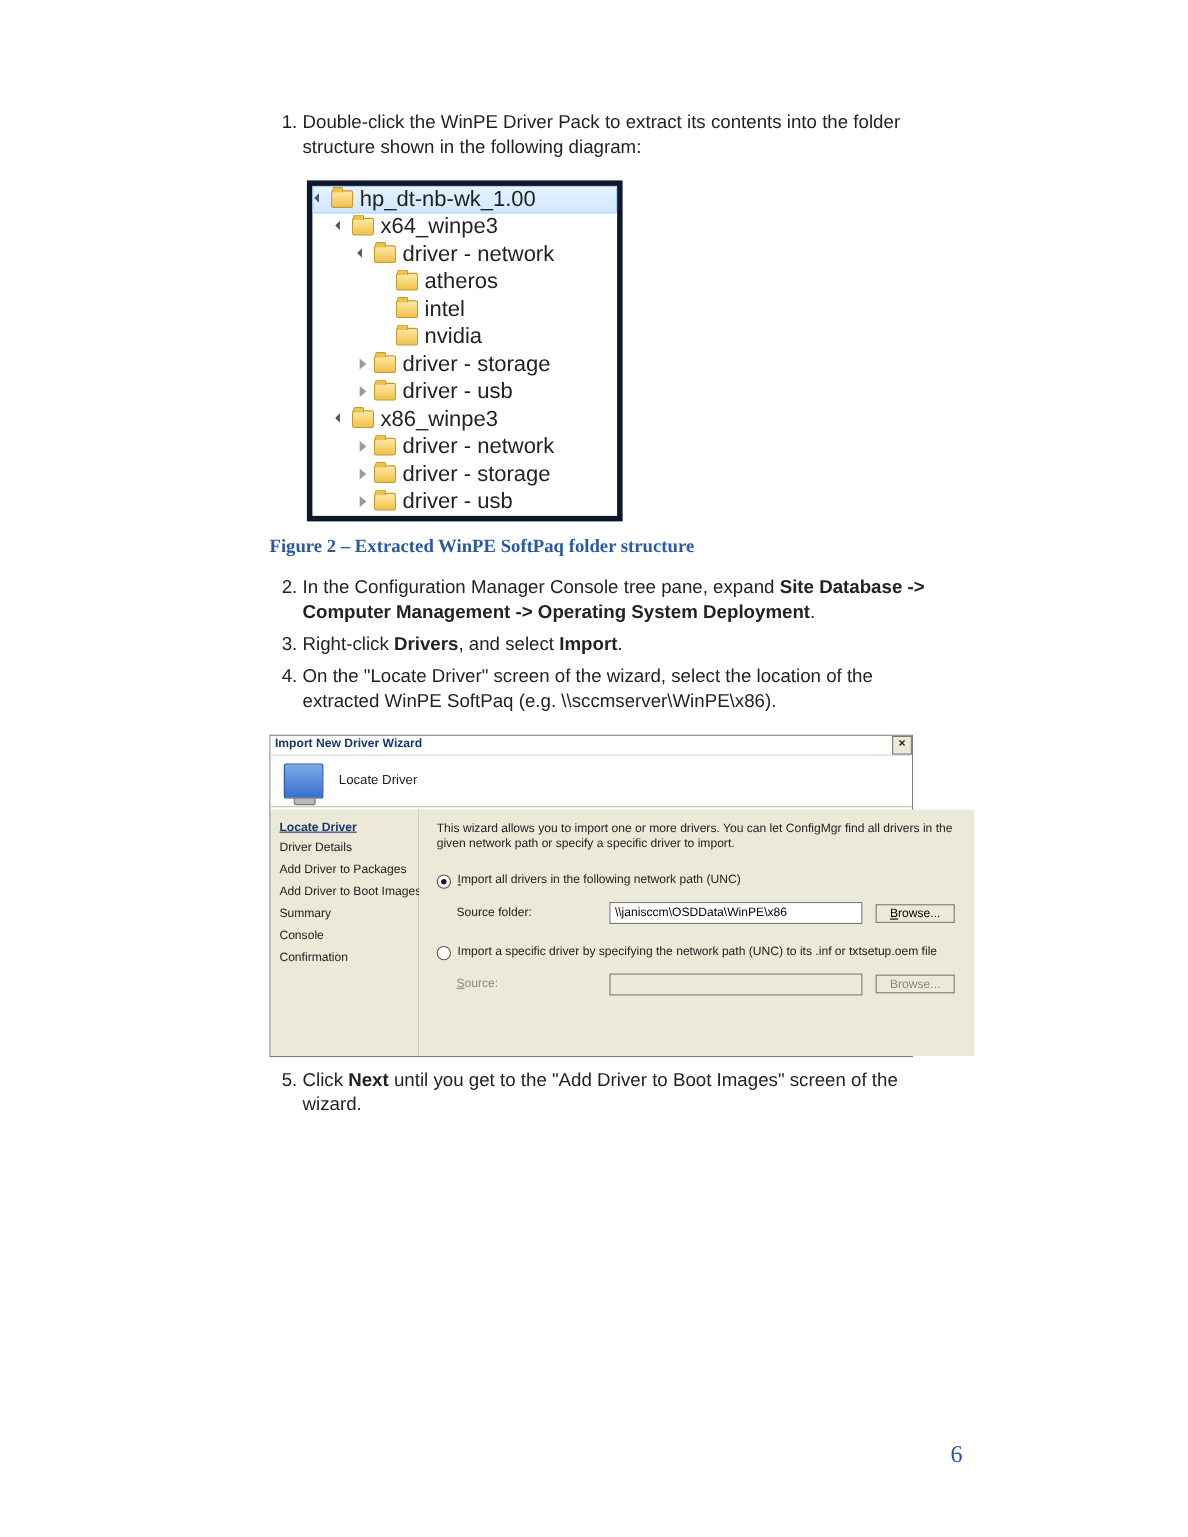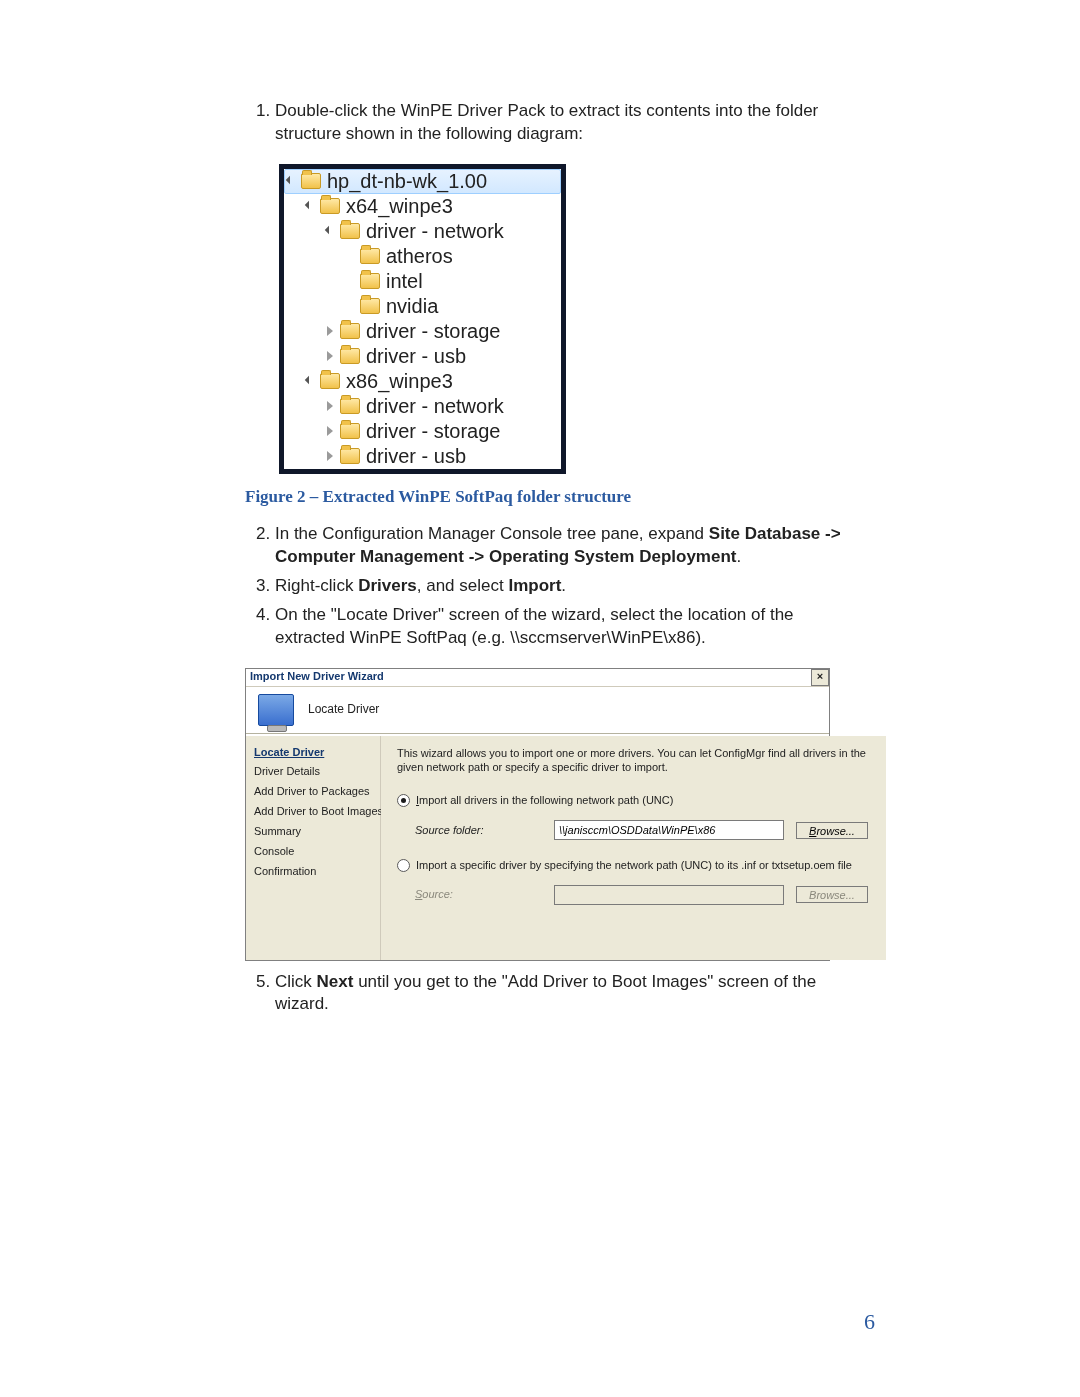--- a/index.html
+++ b/index.html
@@ -142,30 +142,30 @@
     background:#ece9d8;
     border-right:1px solid #cfcabb;
     min-height: 215px;
   }
   .fig-wizard .steps div { margin-bottom:5px; white-space:nowrap; }
   .fig-wizard .steps .active { color:#14386e; font-weight:bold; text-decoration:underline; }
   .fig-wizard .main {
     flex:1; padding:10px 18px 26px 16px; background:#ece9d8;
   }
   .fig-wizard .main .desc { margin-bottom:18px; }
-  .fig-wizard .radio-row { display:flex; align-items:center; gap:6px; margin-bottom:12px;}
+  .fig-wizard .radio-row { display:flex; align-items:flex-end; gap:6px; margin-bottom:12px;}
   .fig-wizard .radio-dot {
     width:11px; height:11px; border:1px solid #5a5a5a; border-radius:50%;
     display:inline-flex; align-items:center; justify-content:center; background:#fff;
   }
   .fig-wizard .radio-dot.on::after{
     content:""; width:5px; height:5px; background:#1c1c1c; border-radius:50%;
   }
   .fig-wizard .frow {
-    display:flex; align-items:center; gap:12px; margin:0 0 18px 18px;font-style:italic;
+    display:flex; align-items:center; gap:12px; margin:0 0 18px 18px;
   }
   .fig-wizard .frow.disabled { color:#8a887c; }
   .fig-wizard .lbl { width:80px; }
   .fig-wizard input[type=text]{
     font: inherit; height:18px; width:220px; padding:0 4px;
     border:1px solid #7a7a7a; background:#fff;margin-left:47px;
   }
   .fig-wizard input[disabled]{ background:#ece9d8; color:#8a887c;}
   .fig-wizard button.browse{
     font: inherit; height:17px; width:72px;

